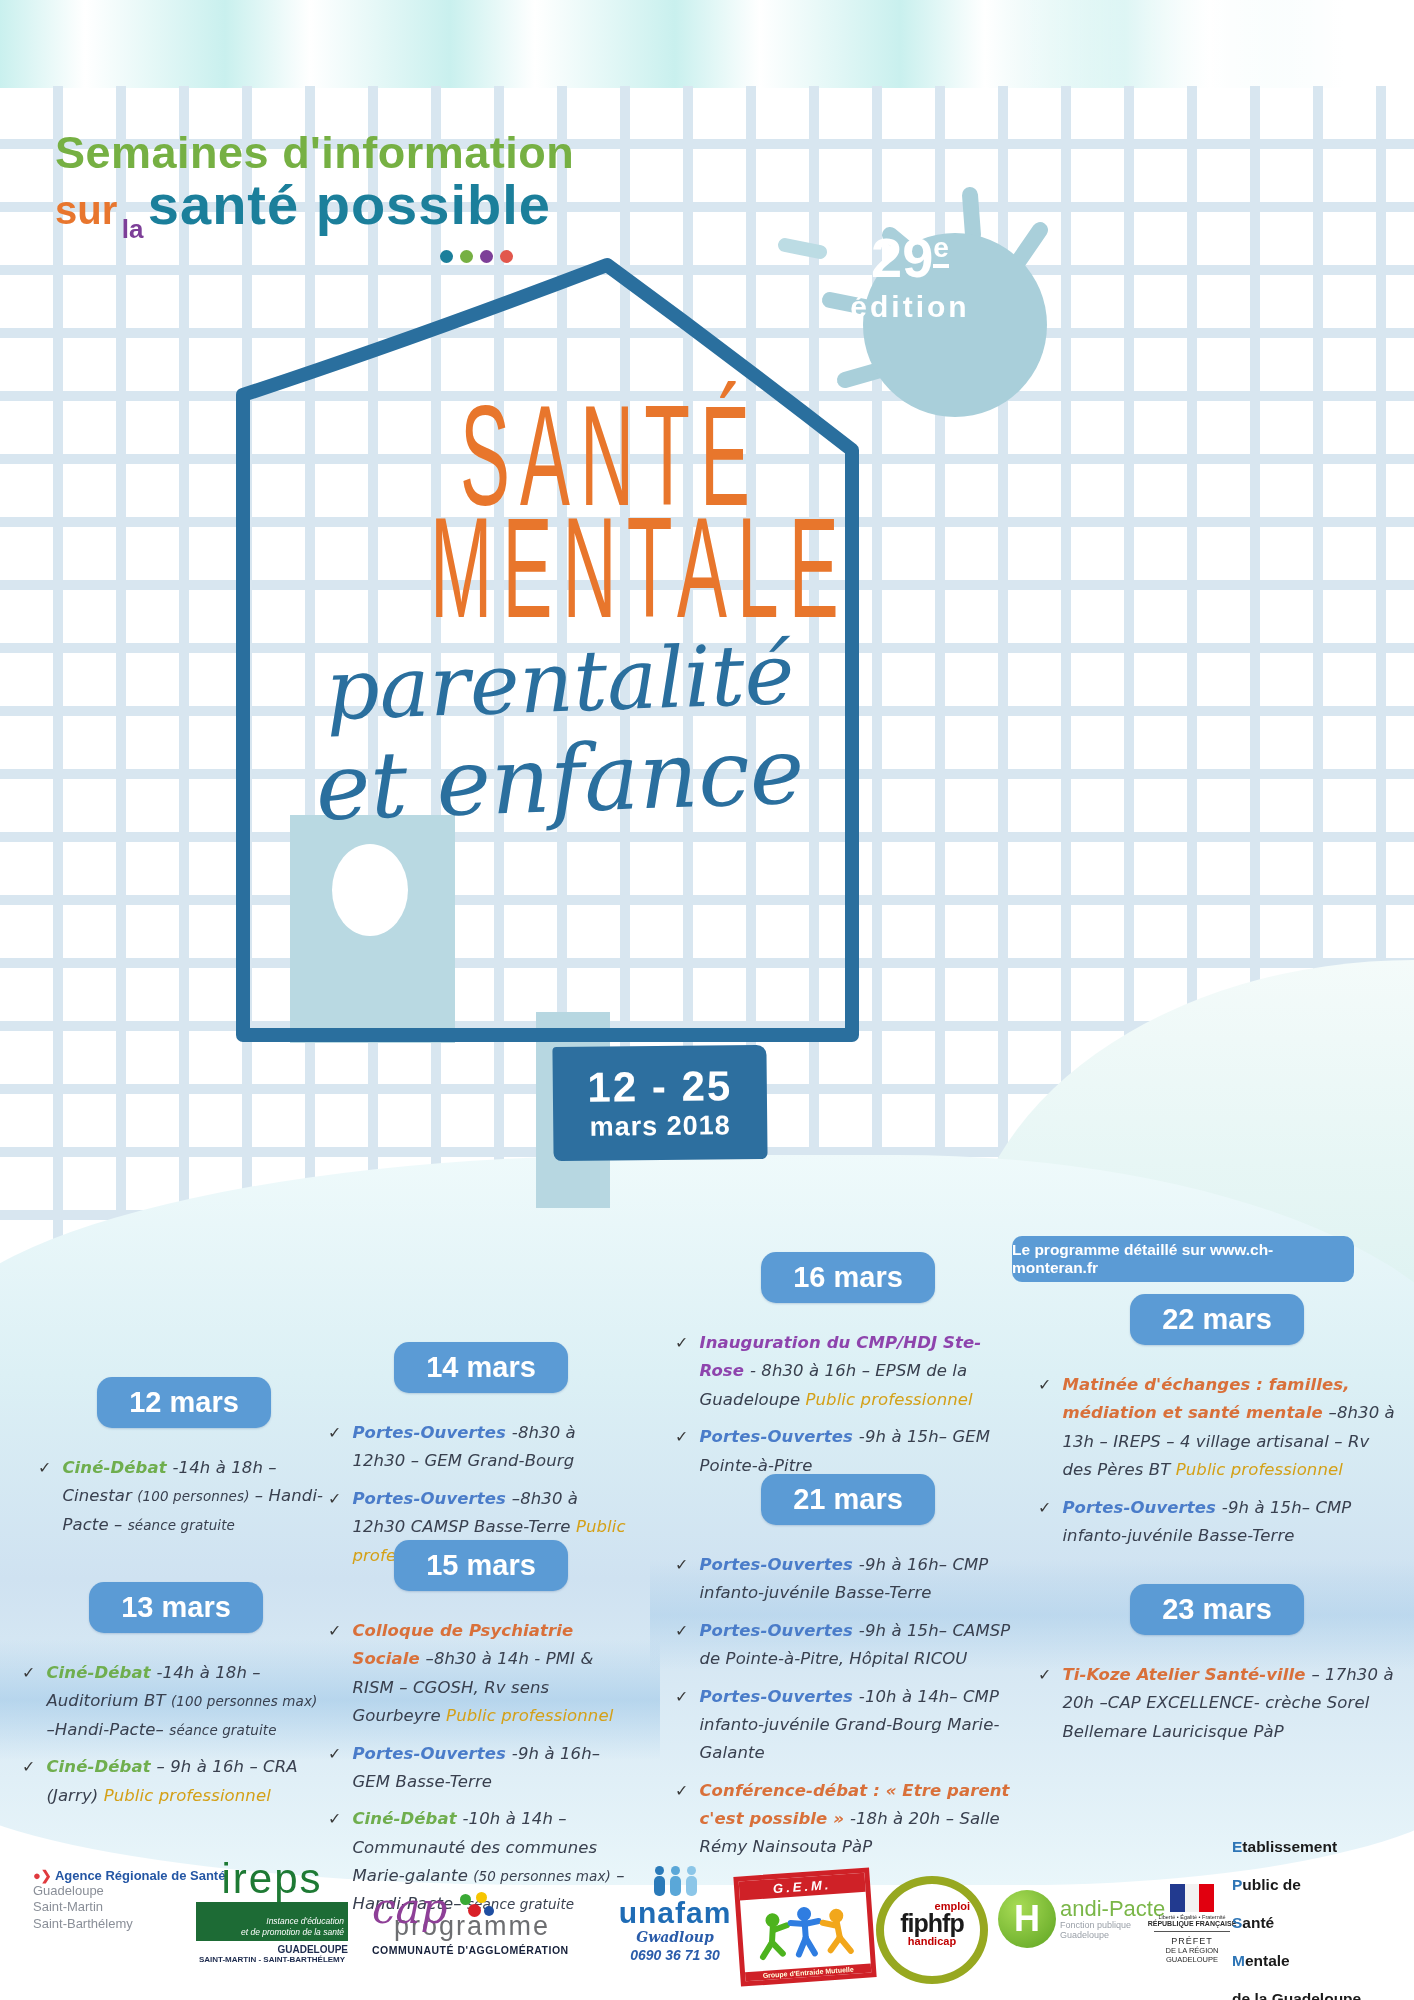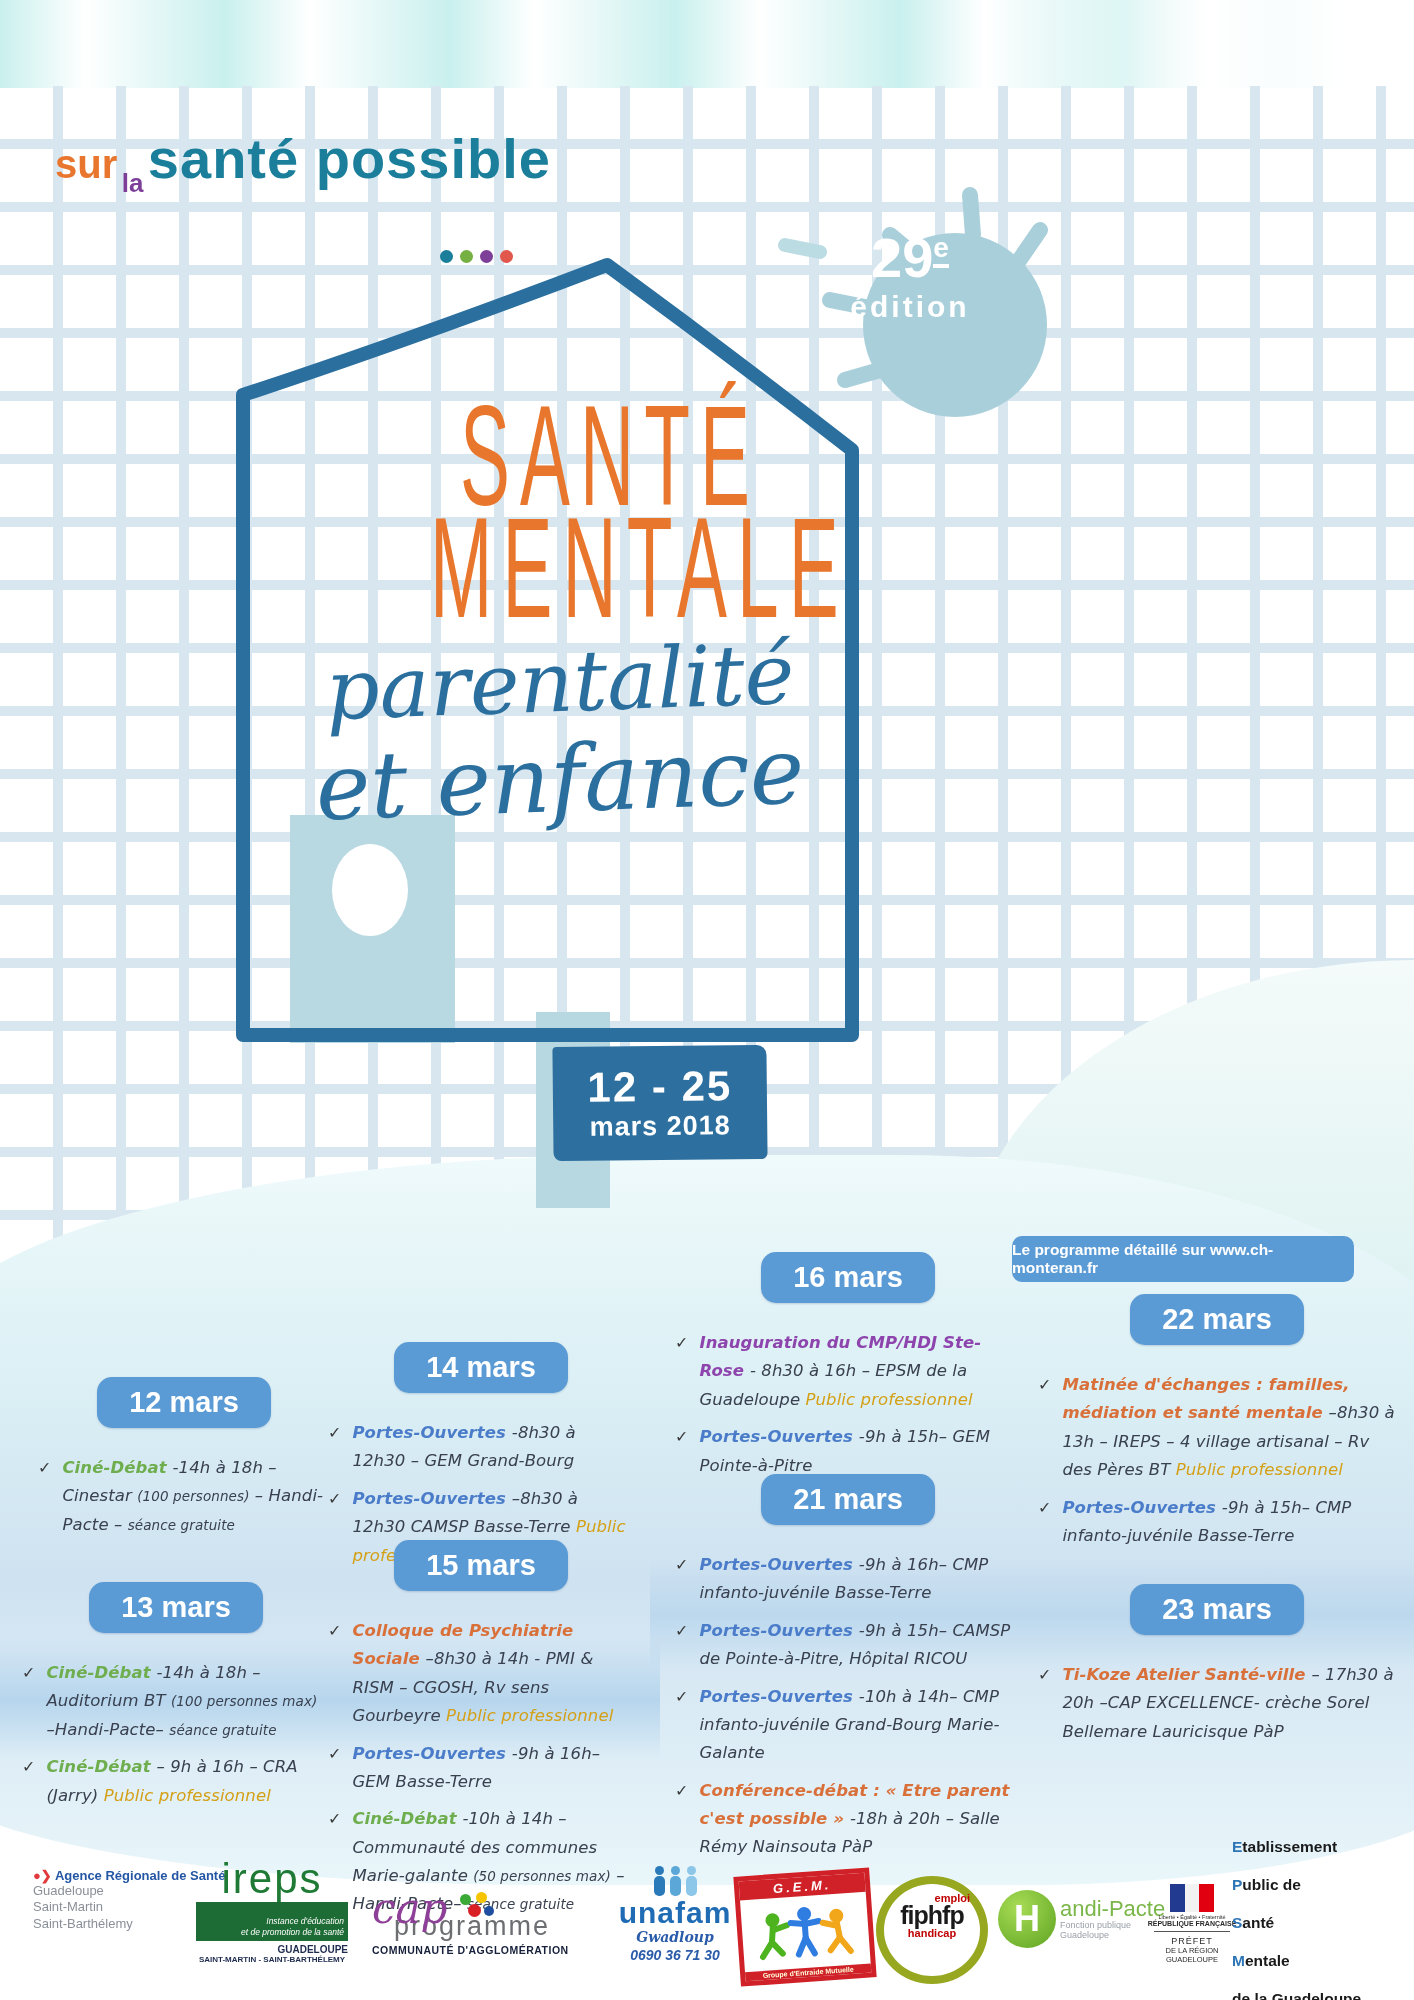--- a/index.html
+++ b/index.html
@@ -125,21 +125,21 @@
 
   .l-gem{left:737px;top:1872px;width:126px;height:100px;border:5px solid #cf2127;background:#fff;
      transform:rotate(-4deg);display:flex;flex-direction:column;}
   .gem-head{background:#cf2127;color:#fff;font-size:13px;font-weight:bold;font-style:italic;
      text-align:center;letter-spacing:3px;padding:2px 0;}
   .gem-mid{flex:1;display:flex;align-items:center;justify-content:center;}
   .gem-foot{background:#cf2127;color:#ffd;font-size:7px;font-weight:bold;text-align:center;padding:1px 0;}
 
   .l-fiphfp{left:876px;top:1876px;width:112px;height:108px;border:8px solid #97a820;border-radius:50%;
      background:#fff;text-align:center;box-sizing:border-box;}
-  .fip-emploi{font-size:11px;font-weight:bold;color:#c00000;margin-top:8px;text-align:right;padding-right:10px;}
+  .fip-emploi{font-size:11px;font-weight:bold;color:#c00000;margin-top:16px;text-align:right;padding-right:10px;}
   .fip-word{font-size:25px;font-weight:bold;color:#1a1a1a;line-height:.9;letter-spacing:-1px;}
   .fip-handicap{font-size:11px;font-weight:bold;color:#c00000;}
 
   .l-handi{left:998px;top:1890px;width:175px;display:flex;align-items:center;gap:4px;}
   .handi-circle{width:58px;height:58px;border-radius:50%;flex:0 0 auto;
      background:radial-gradient(circle at 35% 30%,#a8dc55,#5da321);display:flex;align-items:center;justify-content:center;
      color:#fff;font-size:36px;font-weight:bold;}
   .handi-word{font-size:22px;color:#7ab648;line-height:1;}
   .handi-sub{font-size:9px;color:#9aa0a8;}
 
@@ -162,20 +162,21 @@
 
 <div class="abs top-stripes"></div>
 <div class="abs grid-layer"></div>
 <div class="abs wave2"></div>
 <div class="abs bottom-wave"></div>
 <div class="abs band1"></div>
 <div class="abs band2"></div>
 <div class="abs blue-block"></div>
 
 <div class="abs hdr">
+  <div class="hdr-line1"><span>Semaines d'information</span></div>
   <div>
     <span class="hdr-sur">sur</span>
     <span class="hdr-la">la</span>
     <span class="hdr-main">santé possible</span>
   </div>
 </div>
 <div class="abs hdr-dots" id="header-dots">
     <span style="background: rgb(27, 127, 155);"></span>
     <span style="background: rgb(118, 176, 67);"></span>
     <span style="background: rgb(125, 63, 152);"></span>

